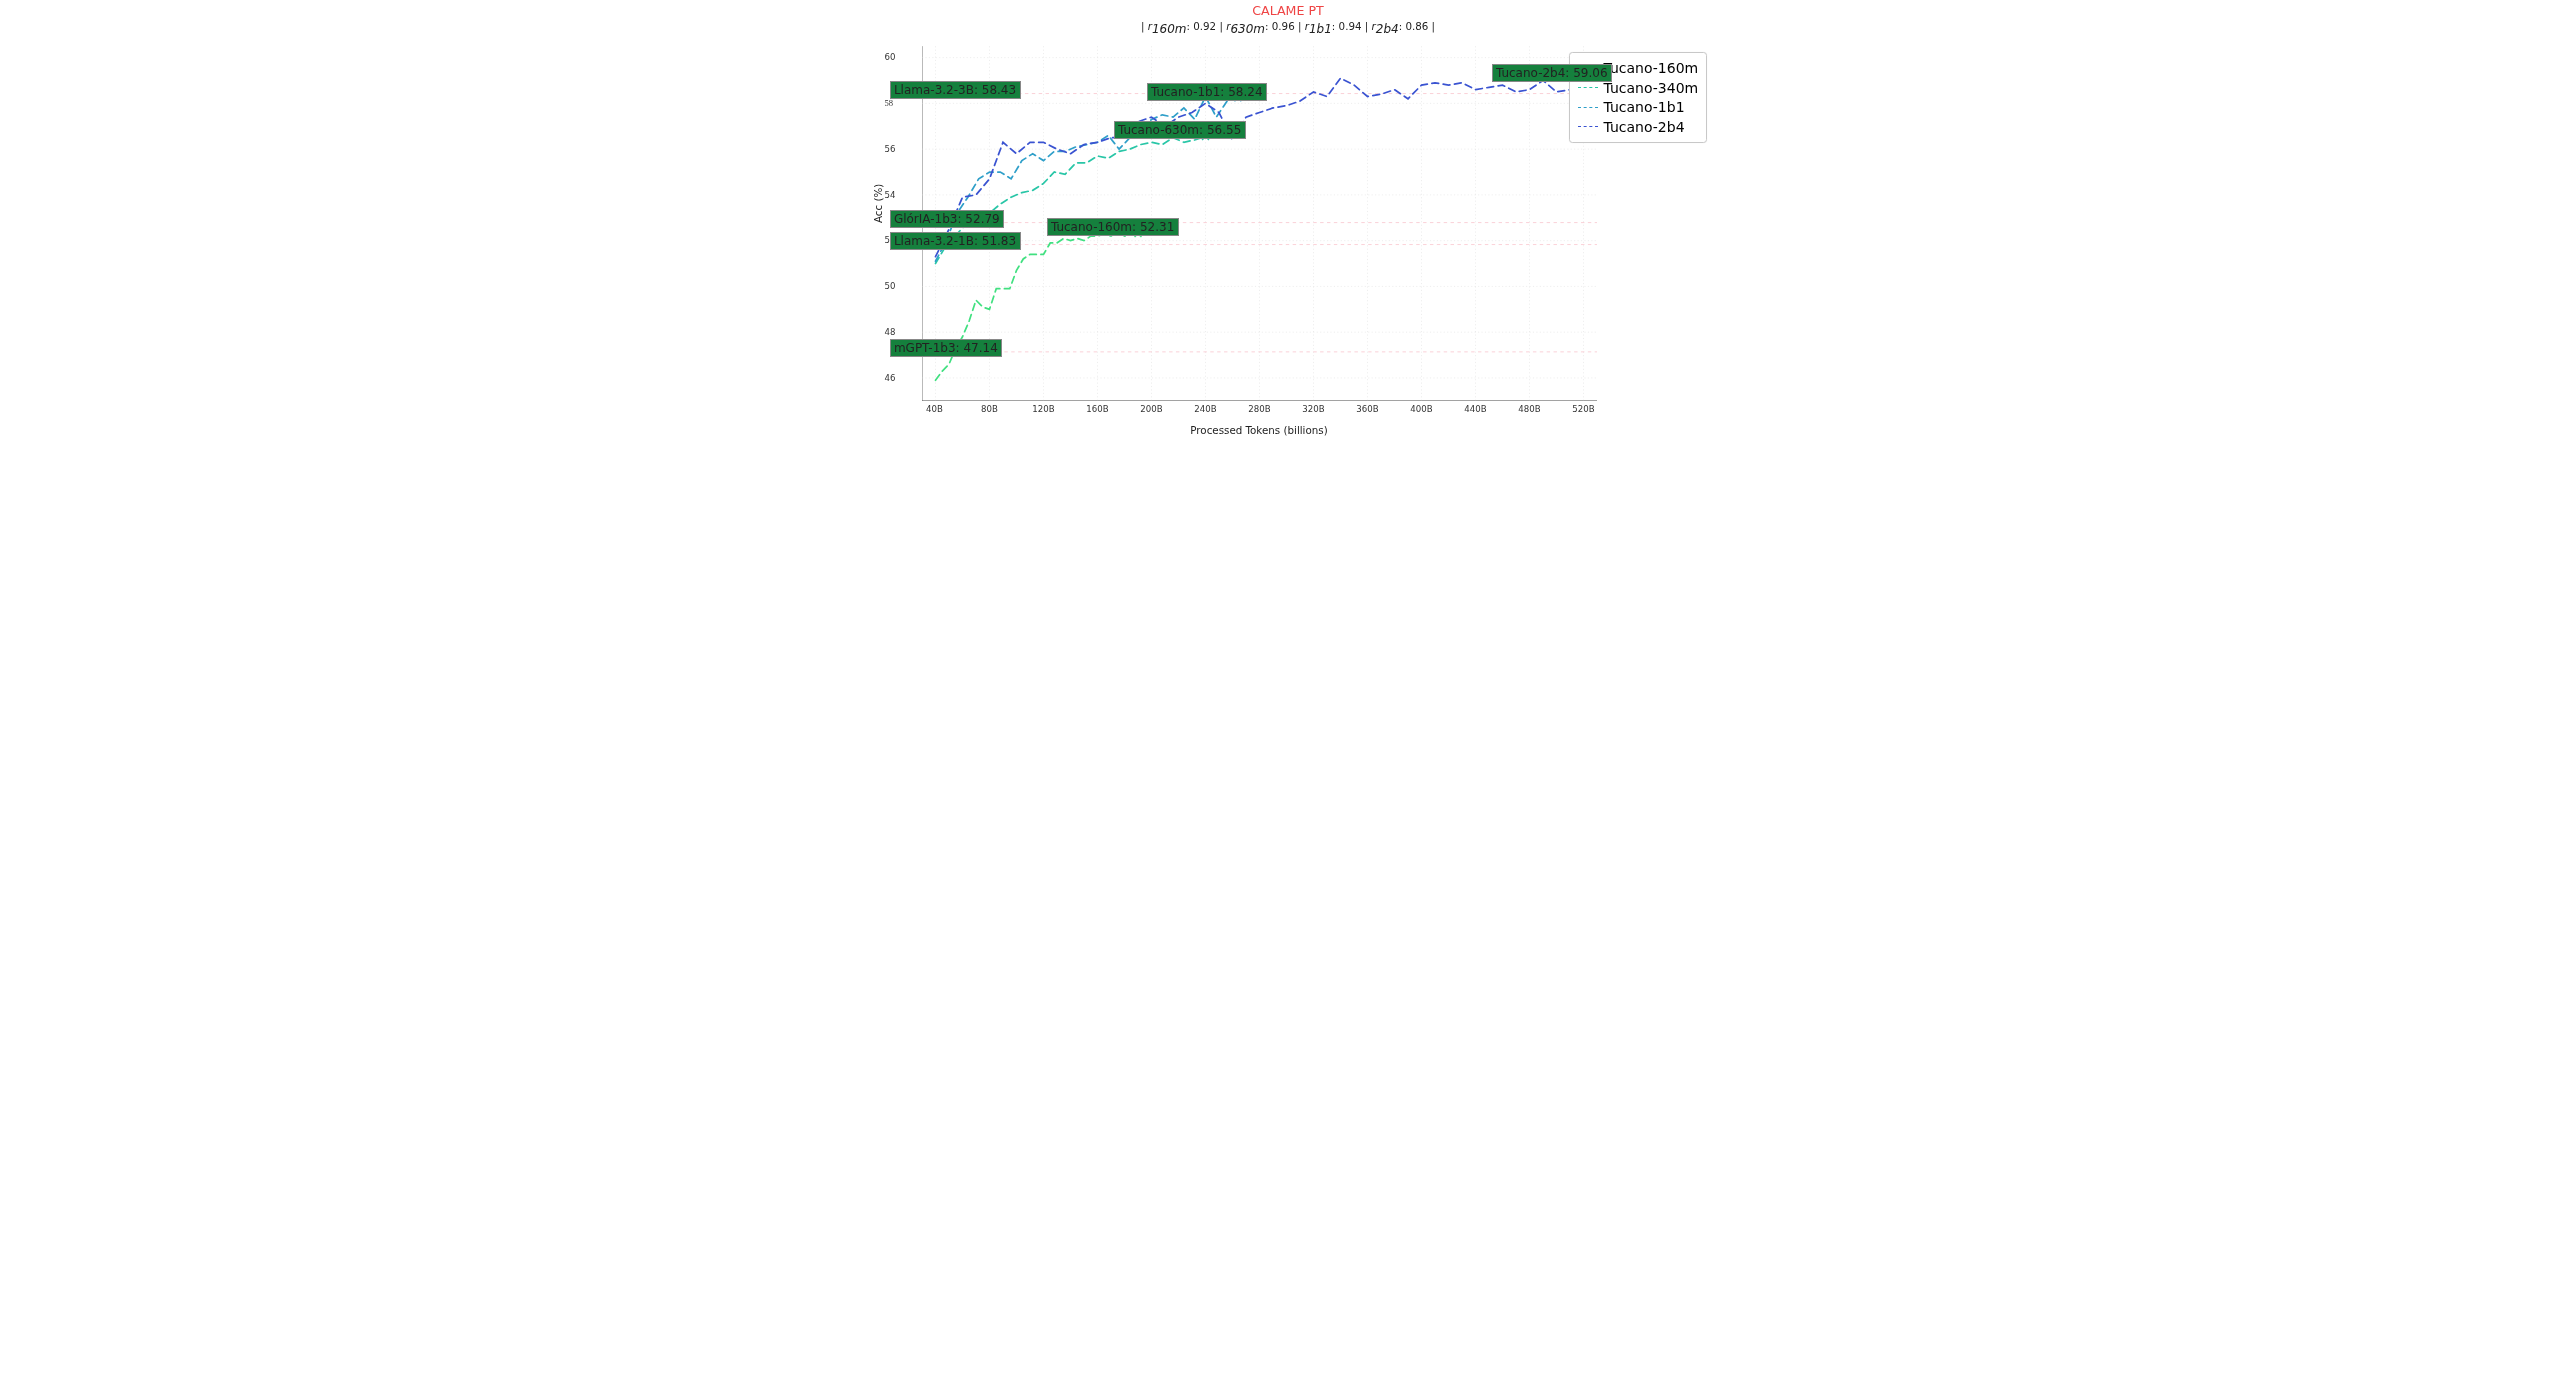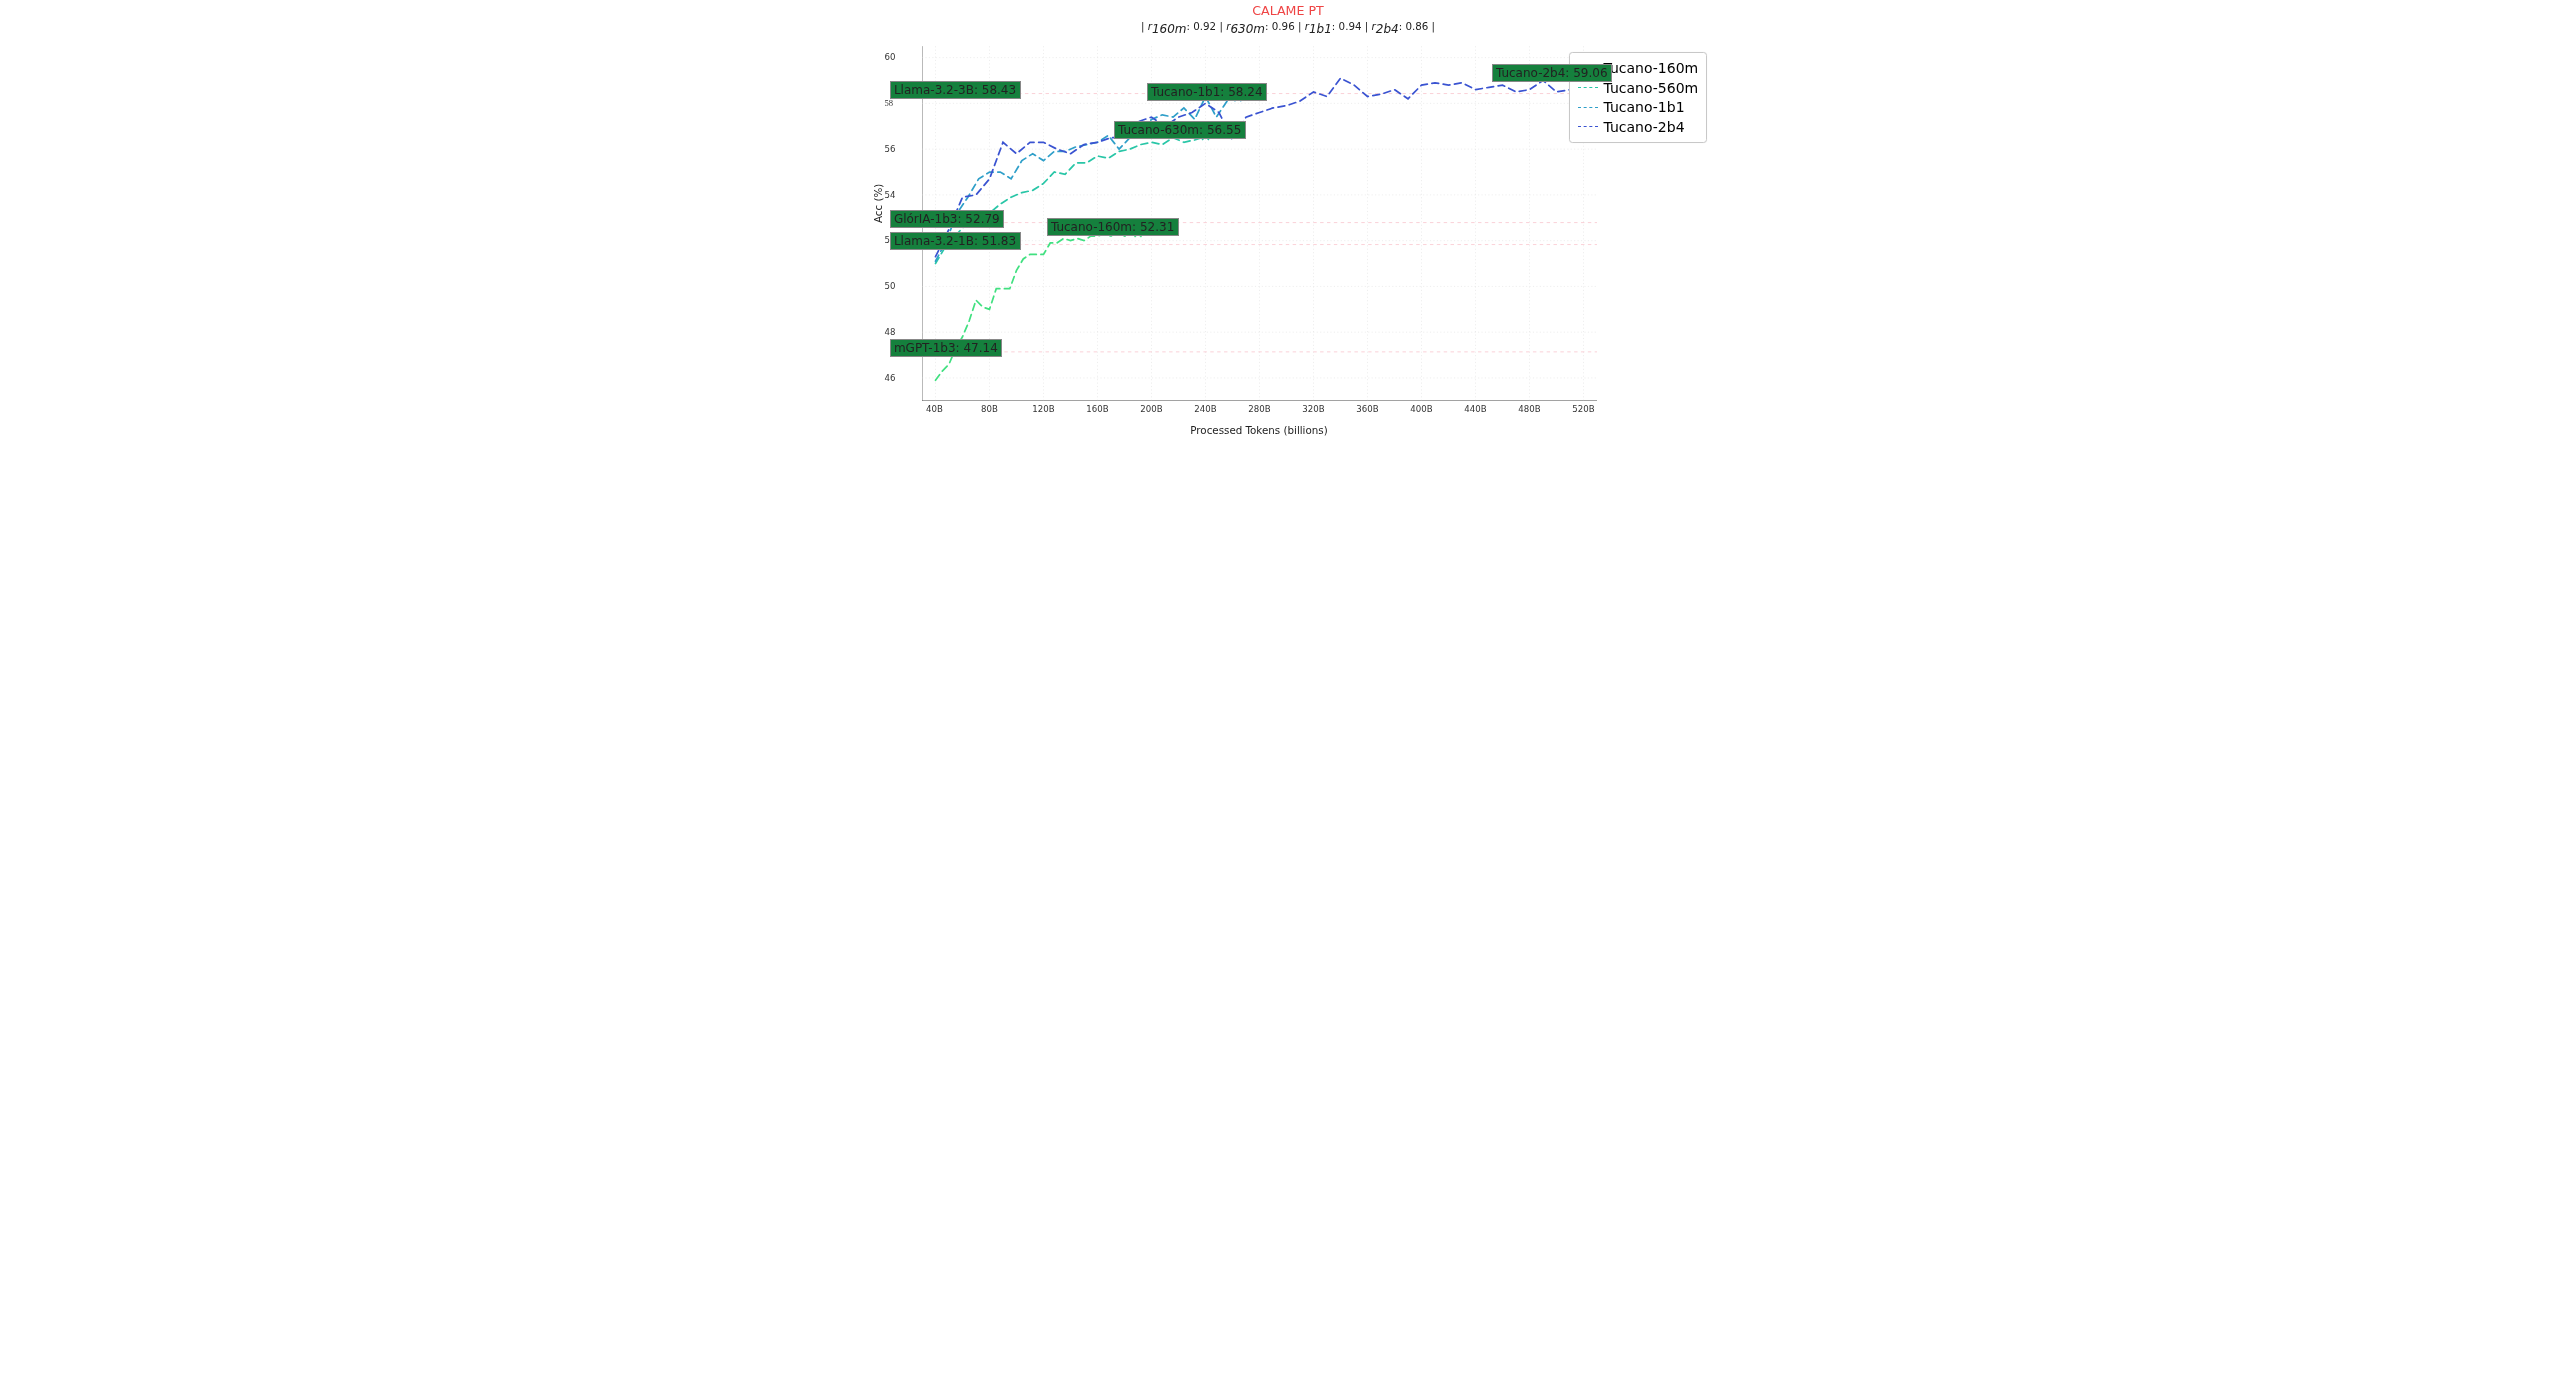--- a/index.html
+++ b/index.html
@@ -182,21 +182,21 @@
       </svg>
   </div>
 
   <div class="legend" id="legend">
       <div class="legend-row">
         <div class="legend-swatch" style="border-top-color: rgb(65, 224, 128);"></div>
         <span>Tucano-160m</span>
       </div>
       <div class="legend-row">
         <div class="legend-swatch" style="border-top-color: rgb(41, 198, 167);"></div>
-        <span>Tucano-560m</span>
+        <span>Tucano-340m</span>
       </div>
       <div class="legend-row">
         <div class="legend-swatch" style="border-top-color: rgb(47, 159, 201);"></div>
         <span>Tucano-1b1</span>
       </div>
       <div class="legend-row">
         <div class="legend-swatch" style="border-top-color: rgb(58, 83, 209);"></div>
         <span>Tucano-2b4</span>
       </div>
     </div>

